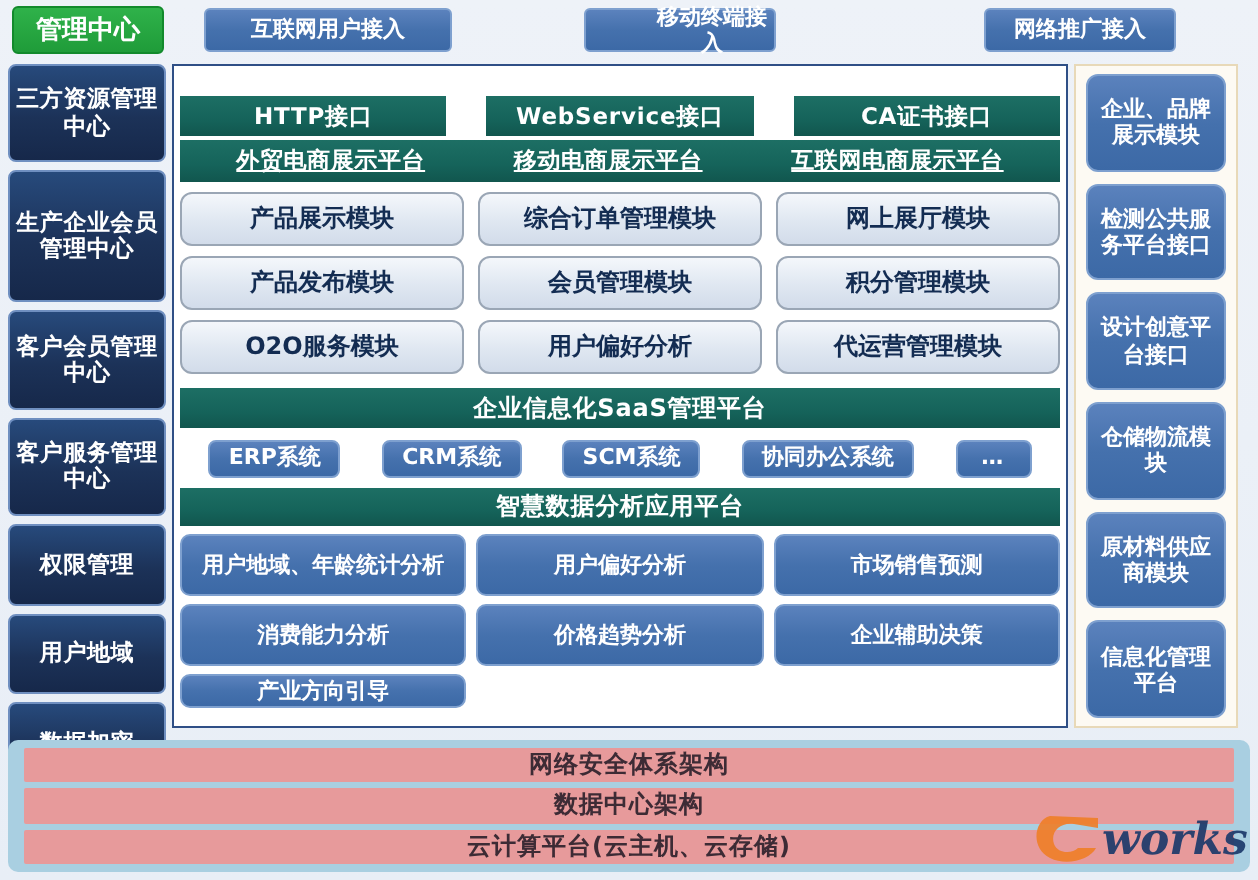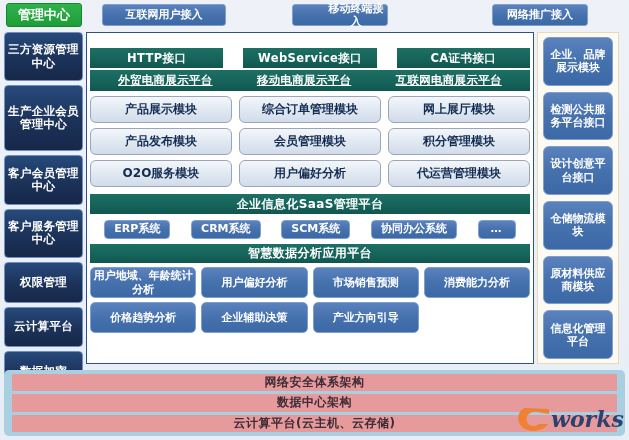--- a/index.html
+++ b/index.html
@@ -200,21 +200,21 @@
     letter-spacing: 1px;
   }
   #analytics-bar {
     margin-top: 5px;
     height: 19px;
     font-size: 12px;
   }
   #analytics-grid {
     margin-top: 4px;
     display: grid;
-    grid-template-columns: repeat(4, 1fr);
+    grid-template-columns: repeat(3, 1fr);
     grid-template-rows: 31px 31px;
     gap: 4px 5px;
   }
   #analytics-grid .blue-box {
     font-size: 11px;
     padding: 1px 2px;
   }
 
   
   #right-rail {
@@ -278,21 +278,21 @@
     <div class="blue-box access-btn" style="left:292px; width:96px;padding-left:32px;">移动终端接入</div>
     <div class="blue-box access-btn" style="left:492px; width:96px;">网络推广接入</div>
   </div>
 
   <div id="left-rail">
     <div class="navy-box" style="flex:1.00">三方资源管理中心</div>
     <div class="navy-box" style="flex:1.38">生产企业会员管理中心</div>
     <div class="navy-box" style="flex:1.00">客户会员管理中心</div>
     <div class="navy-box" style="flex:1.00">客户服务管理中心</div>
     <div class="navy-box" style="flex:0.80">权限管理</div>
-    <div class="navy-box" style="flex:0.80">云计算平台</div>
+    <div class="navy-box" style="flex:0.80">用户地域</div>
     <div class="navy-box" style="flex:0.80">数据加密</div>
   </div>
 
   <div id="center-panel">
 
     <div id="iface-row">
       <div class="teal-bar">HTTP接口</div>
       <div class="teal-bar">WebService接口</div>
       <div class="teal-bar">CA证书接口</div>
     </div>

